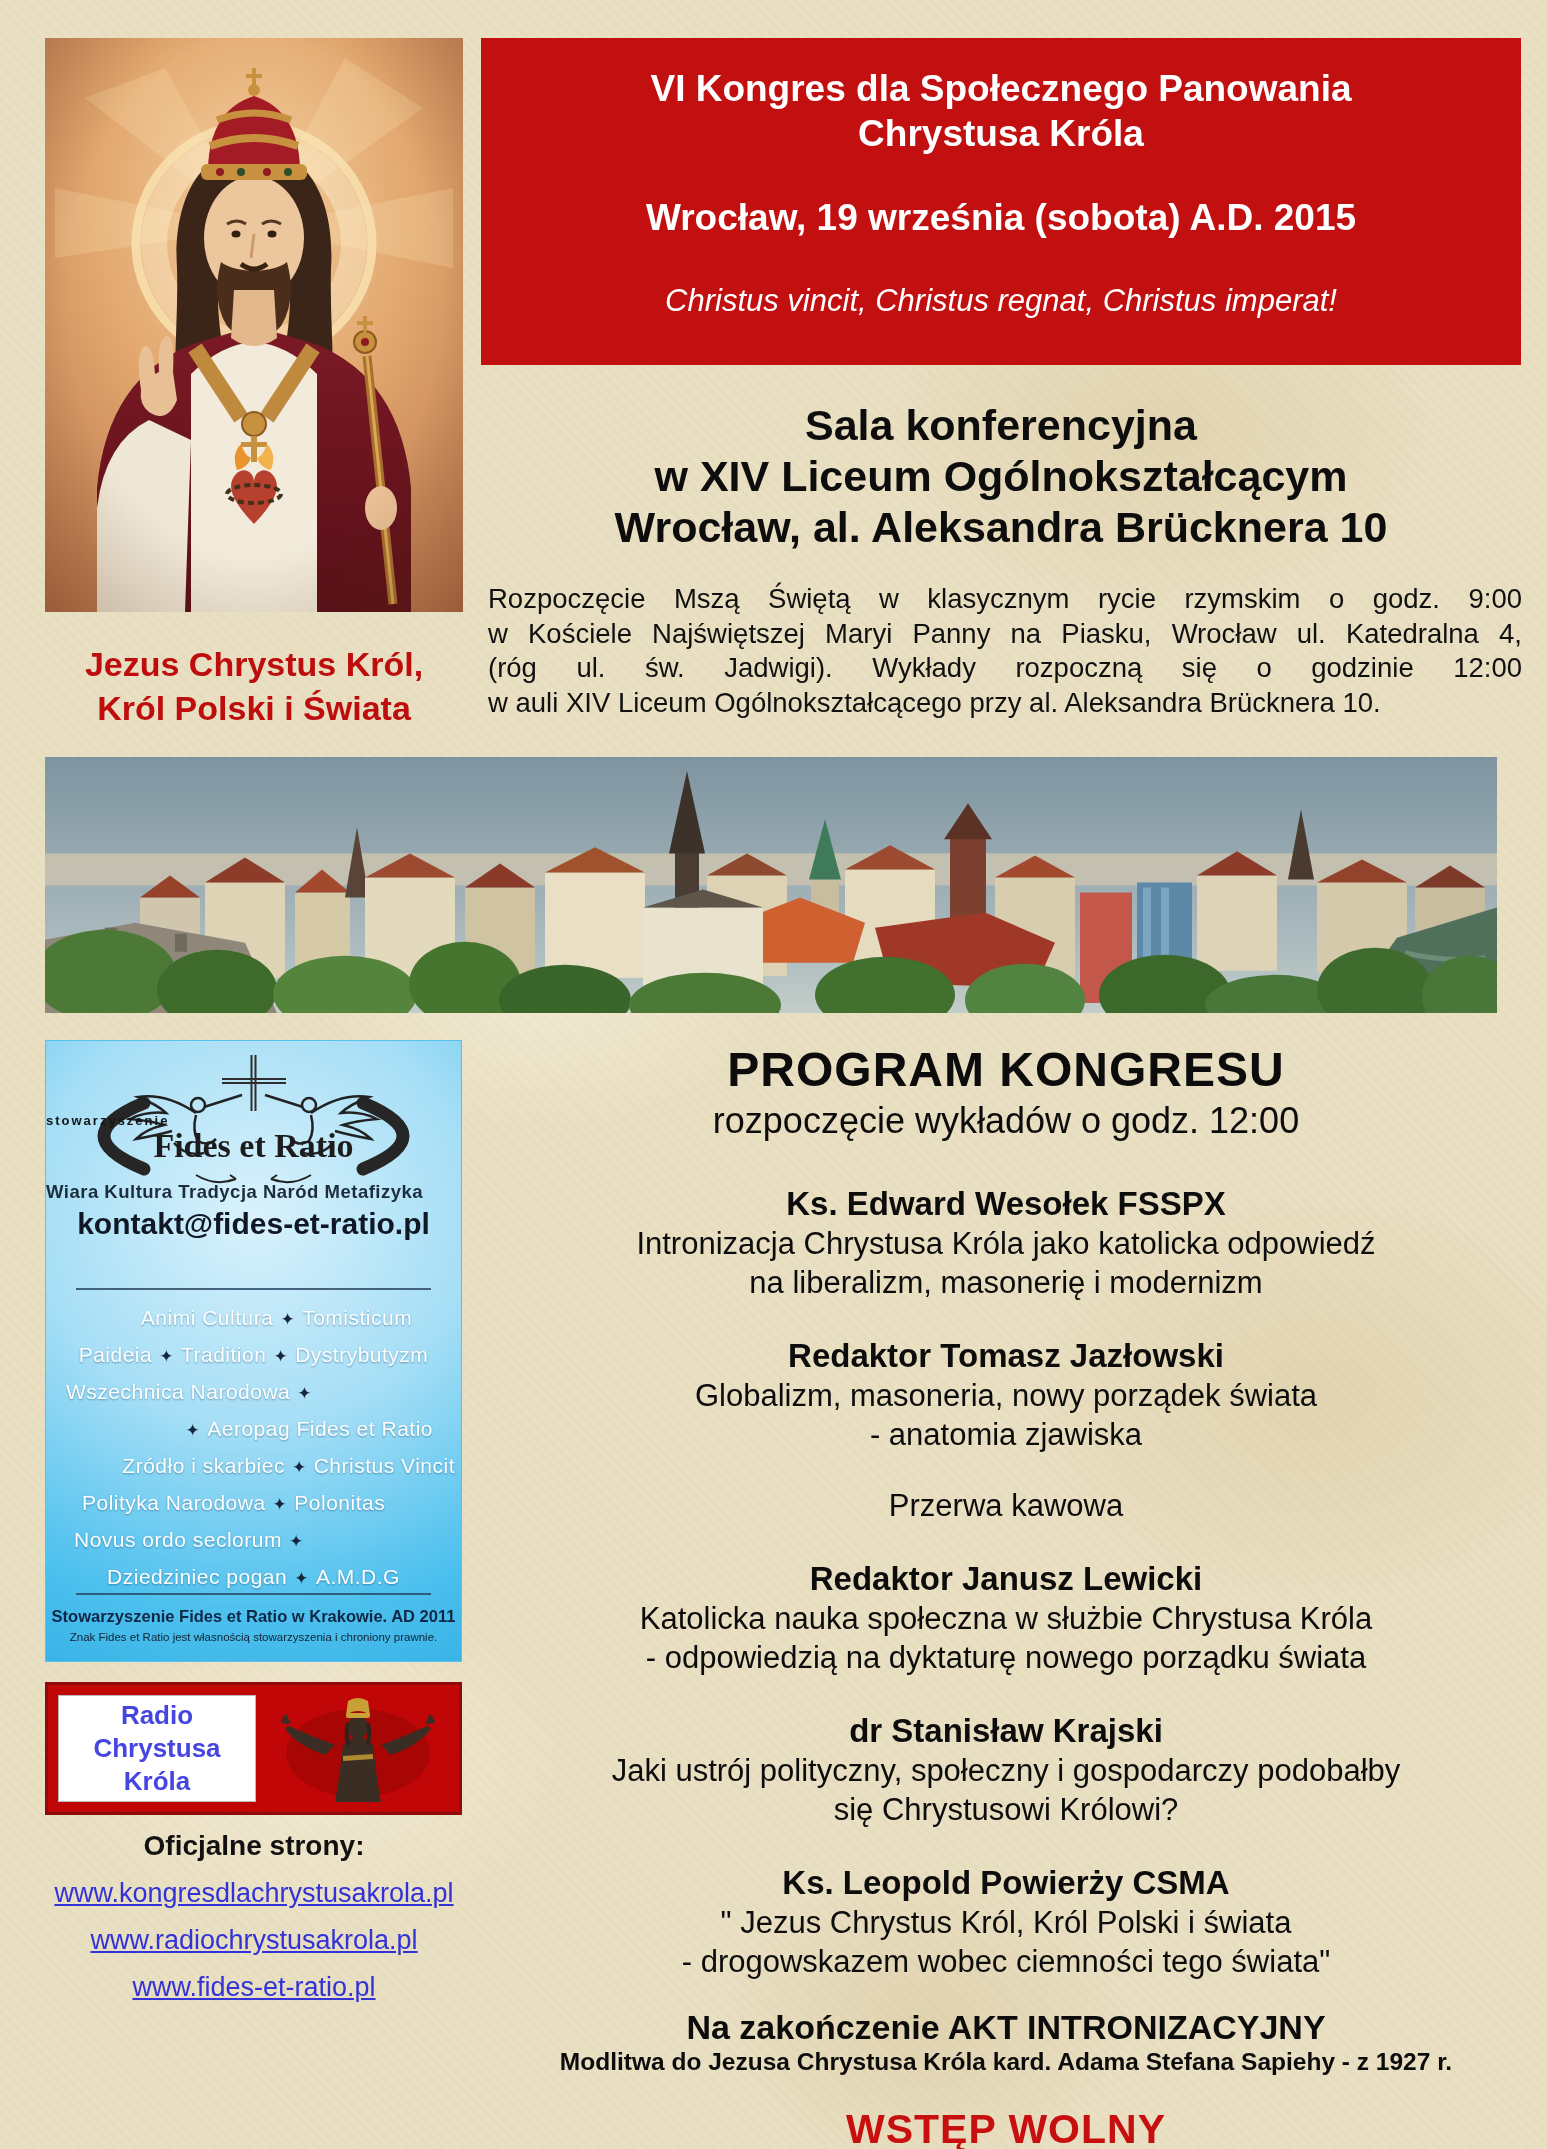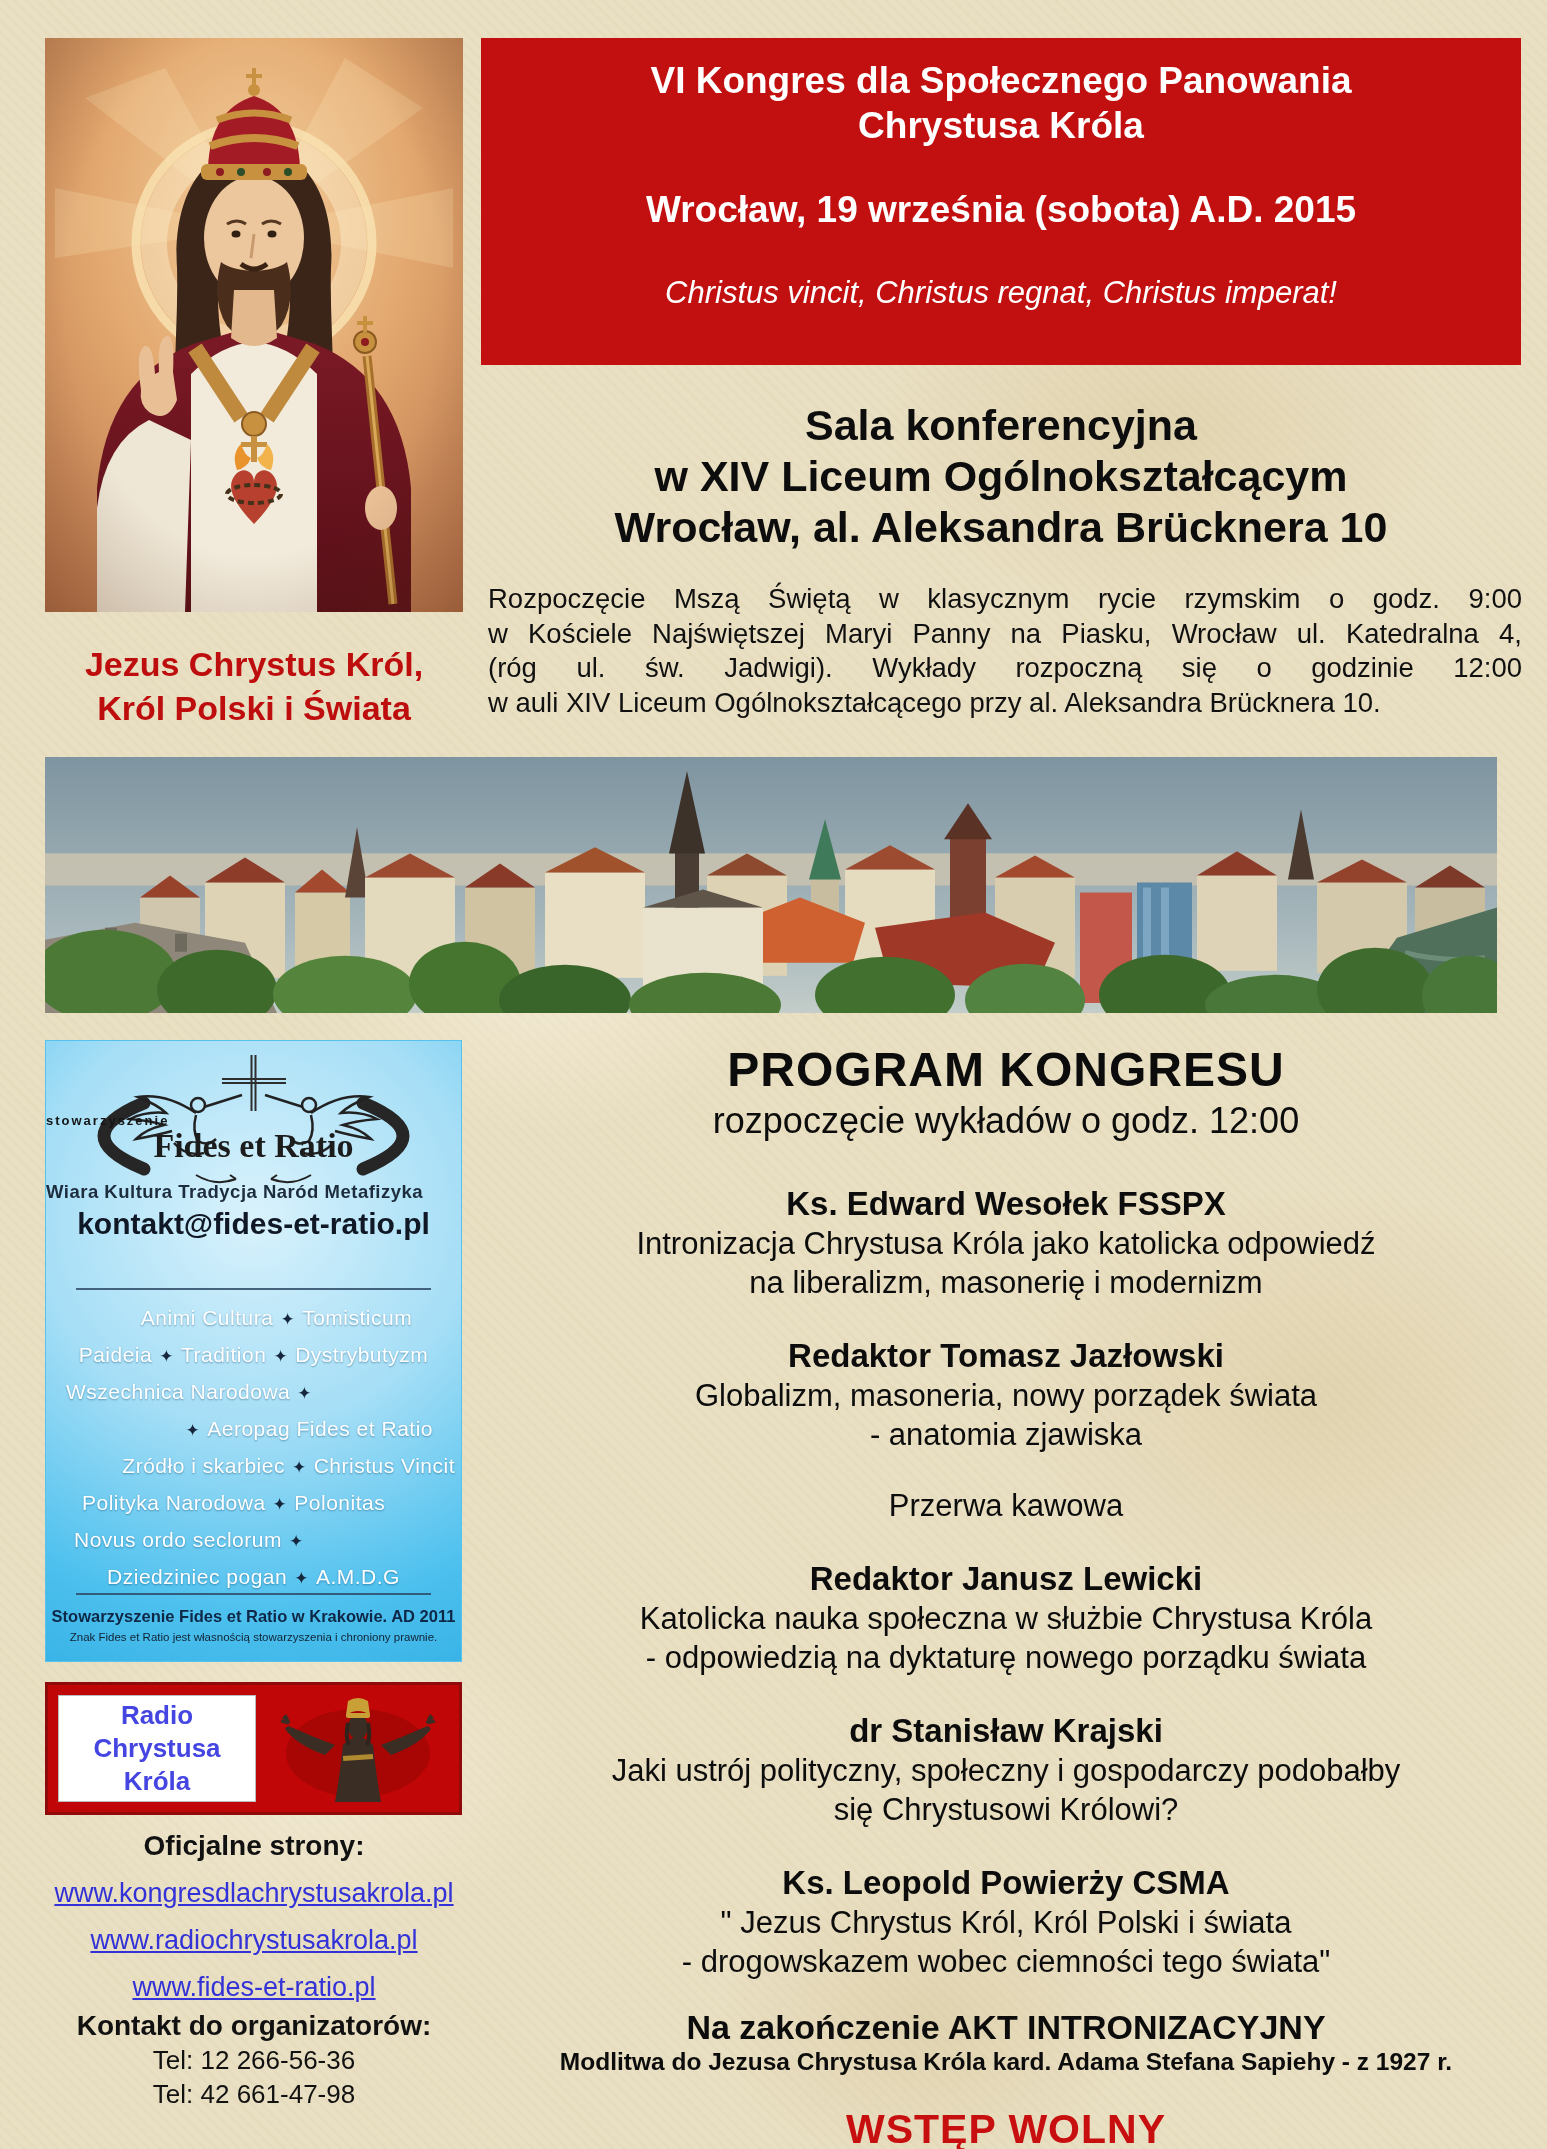--- a/index.html
+++ b/index.html
@@ -19,21 +19,21 @@
       radial-gradient(ellipse 300px 220px at 60% 94%, rgba(206,186,138,.32), transparent 70%),
       repeating-linear-gradient(45deg, rgba(176,156,108,.05) 0 3px, transparent 3px 8px);
   }
   
   .jesus-figure{position:absolute;left:45px;top:38px;width:418px;height:574px;box-shadow:inset 0 0 0 1px rgba(120,90,60,.35);}
   .jesus-figure svg{display:block;width:100%;height:100%;}
   .jesus-caption{position:absolute;left:45px;top:642px;width:418px;text-align:center;
     font-weight:bold;font-size:34px;line-height:44px;color:#bd0d0d;}
   
   .banner{position:absolute;left:481px;top:38px;width:1040px;height:327px;background:#c20f10;color:#fff;text-align:center;}
-  .banner-title{padding-top:20px;font-weight:bold;font-size:37px;line-height:45px;}
+  .banner-title{padding-top:28px;font-weight:bold;font-size:37px;line-height:45px;}
   .banner-date{margin-top:40px;font-weight:bold;font-size:37px;line-height:44px;}
   .banner-motto{margin-top:42px;font-style:italic;font-size:31px;line-height:38px;}
   
   .venue{position:absolute;left:481px;top:400px;width:1040px;text-align:center;
     font-weight:bold;font-size:43px;line-height:51px;color:#0d0d0d;}
   .intro{position:absolute;left:488px;top:582px;width:1034px;font-size:27.5px;line-height:34.5px;color:#101010;}
   .intro-line{text-align:justify;text-align-last:justify;}
   .intro-line.last{text-align-last:left;}
   
   .panorama{position:absolute;left:45px;top:757px;width:1452px;height:256px;}
@@ -348,25 +348,20 @@
     </svg>
   </div>
 
   <div class="official">
     <div class="official-heading">Oficjalne strony:</div>
     <a class="site-link">www.kongresdlachrystusakrola.pl</a>
     <a class="site-link">www.radiochrystusakrola.pl</a>
     <a class="site-link">www.fides-et-ratio.pl</a>
   </div>
 
-  <div class="contact">
-    <div class="contact-heading">Kontakt do organizatorów:</div>
-    <div class="tel-line">Tel: 12 266-56-36</div>
-    <div class="tel-line">Tel: 42 661-47-98</div>
-  </div>
 
   <div class="program">
     <div class="program-title">PROGRAM KONGRESU</div>
     <div class="program-subtitle">rozpoczęcie wykładów o godz. 12:00</div>
 
     <div class="talk t0">
       <div class="speaker">Ks. Edward Wesołek FSSPX</div>
       <div class="topic">Intronizacja Chrystusa Króla  jako katolicka odpowiedź</div>
       <div class="topic">na liberalizm, masonerię i modernizm</div>
     </div>

